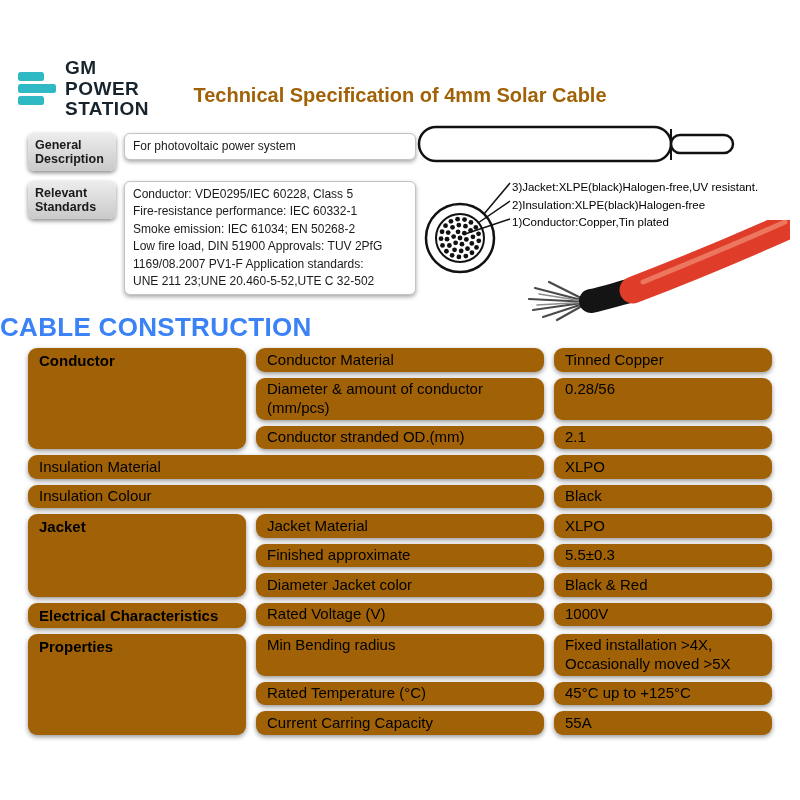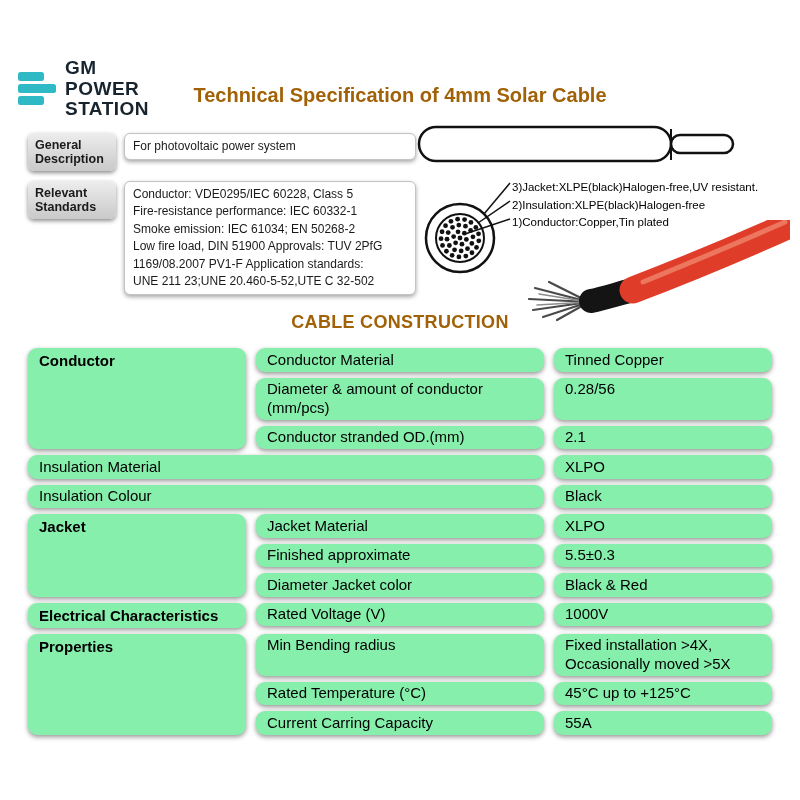--- a/index.html
+++ b/index.html
@@ -30,27 +30,27 @@
     white-space:pre-line; color:#1a1a1a; }
 
   
   .diagram { position:absolute; left:415px; top:122px; width:375px; height:205px; }
   .cyl { position:absolute; left:2px; top:0; }
   .cross { position:absolute; left:0; top:52px; }
   .cable-labels { position:absolute; left:97px; top:57px; width:278px; font-size:11.5px; line-height:17.5px; color:#000; }
   .red-cable { position:absolute; left:70px; top:98px; }
 
   
-  .section-title { position:absolute; top:312px; left:0; width:100%; text-align:center;
-    font-size:18px; font-weight:bold; letter-spacing:0.3px; color:#a16207; }
+  .section-title { position:absolute; top:312px; left:0; width:100%; text-align:left;
+    font-size:26px; font-weight:bold; letter-spacing:0.3px; color:#3b82f6; }
 
   
   .spec-table { position:absolute; left:28px; top:348px; width:744px; display:flex; flex-direction:column; gap:6px; }
   .tgroup { display:flex; gap:10px; }
-  .cell { background:#86efac; border-radius:9px; box-shadow:0 2px 5px rgba(0,0,0,0.42);
+  .cell { background:#a16207; border-radius:9px; box-shadow:0 2px 5px rgba(0,0,0,0.42);
     padding:2.5px 11px; font-size:15px; line-height:18.5px; color:#000; }
   .cat { flex:0 0 218px; font-weight:bold; padding-top:4px; }
   .grows { flex:1; display:flex; flex-direction:column; gap:6px; }
   .trow { display:flex; gap:10px; }
   .prop { flex:1; }
   .val { flex:0 0 218px; }
 </style>
 </head>
 <body>
 

